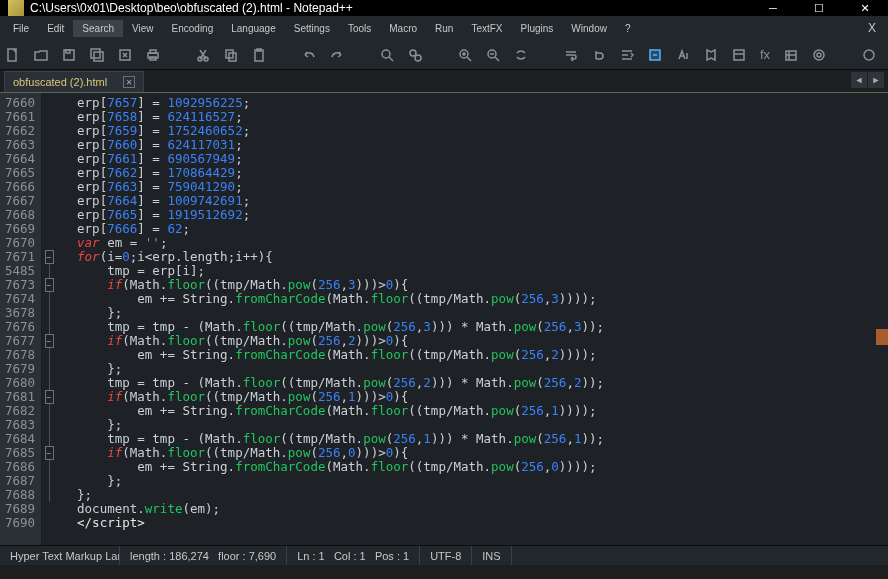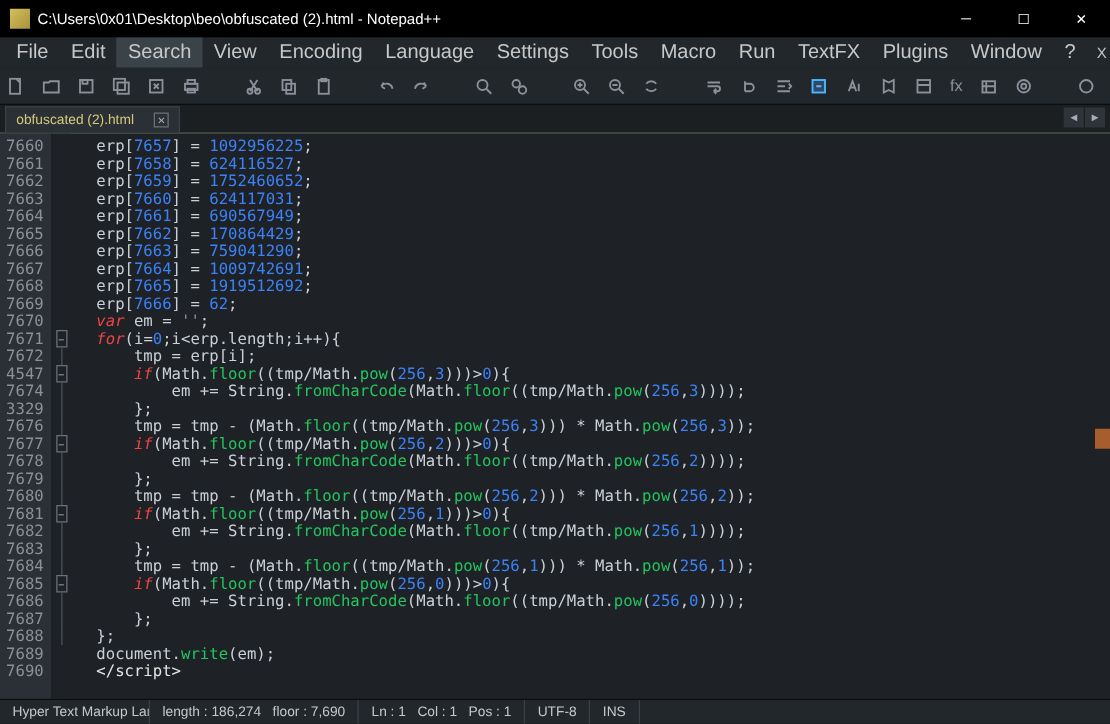--- a/index.html
+++ b/index.html
@@ -1,23 +1,23 @@
 <!DOCTYPE html>
 <html><head>
 <meta charset="utf-8">
 <style>
 * { margin: 0; padding: 0; box-sizing: border-box; }
 body { font-family: "Segoe UI", Arial, sans-serif; font-size: 12px; background: #1e1e1e; color: #ccc; overflow: hidden; width: 888px; height: 579px; }
-.titlebar { background: #000; height: 30px; display: flex; align-items: center; color: #fff; }
+.titlebar { background: #000; height: 16px; display: flex; align-items: center; color: #fff; }
 .titlebar .appicon { width: 16px; height: 16px; margin: 0 6px 0 8px; background: linear-gradient(135deg,#d4c05a,#a8923d); }
 .titlebar .title { flex: 1; font-size: 12px; }
 .winbtns { display: flex; height: 100%; }
 .winbtn { width: 46px; display: flex; align-items: center; justify-content: center; color: #fff; font-size: 11px; }
 .menubar { background: #21272b; height: 24px; display: flex; align-items: center; padding: 0 4px; color: #c8c8c8; }
-.menubar .mitem { padding: 3px 9px; font-size: 16px; }
+.menubar .mitem { padding: 3px 9px; font-size: 10px; }
 .menubar .mitem.hl { background: #3a4348; }
 .menubar .spacer { flex: 1; }
 .menubar .xbtn { padding: 3px 8px; }
 .toolbar { background: #21272b; height: 30px; display: flex; align-items: center; padding: 0 6px; gap: 14px; border-bottom: 1px solid #0d0d0d; }
 .tbtn { width: 22px; height: 22px; display: flex; align-items: center; justify-content: center; color: #8a9199; font-size: 13px; }
 .tbtn svg { stroke: #8a9199; fill: none; stroke-width: 1.5; }
 .tbtn.active svg { stroke: #4db8ff; }
 .tbtn.accent svg { stroke: #6fb0e8; fill: #3a6a94; }
 .tsep { width: 1px; height: 18px; background: #3a4045; margin: 0 4px; }
 .tabbar { background: #1c1f22; height: 23px; display: flex; align-items: flex-end; padding: 0 4px; border-bottom: 1px solid #5a6a58; position: relative; }
@@ -291,24 +291,24 @@
       <div>7662</div>
       <div>7663</div>
       <div>7664</div>
       <div>7665</div>
       <div>7666</div>
       <div>7667</div>
       <div>7668</div>
       <div>7669</div>
       <div>7670</div>
       <div>7671</div>
-      <div>7672</div>
-      <div>4547</div>
+      <div>5485</div>
+      <div>7673</div>
       <div>7674</div>
-      <div>3329</div>
+      <div>3678</div>
       <div>7676</div>
       <div>7677</div>
       <div>7678</div>
       <div>7679</div>
       <div>7680</div>
       <div>7681</div>
       <div>7682</div>
       <div>7683</div>
       <div>7684</div>
       <div>7685</div>

